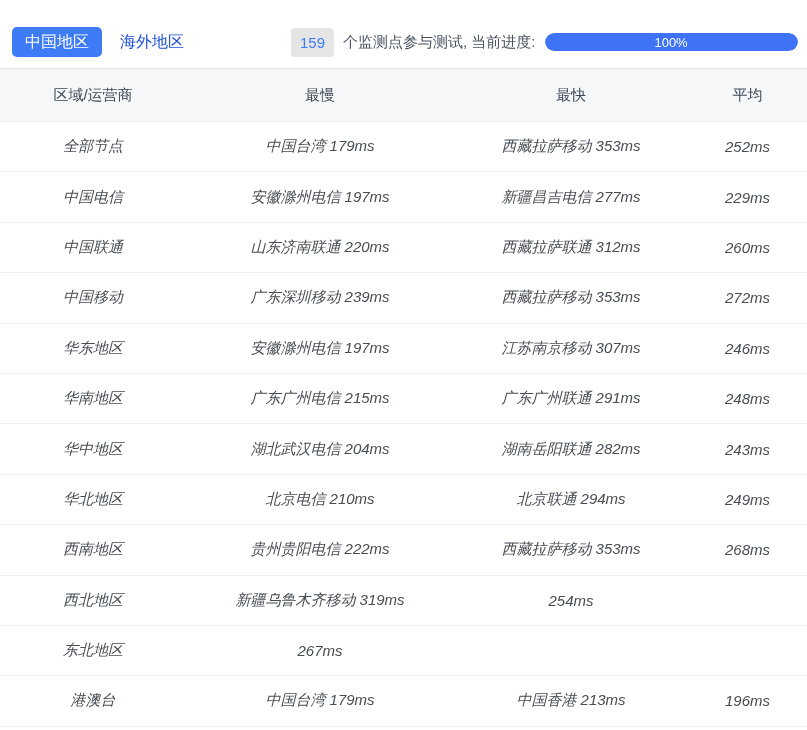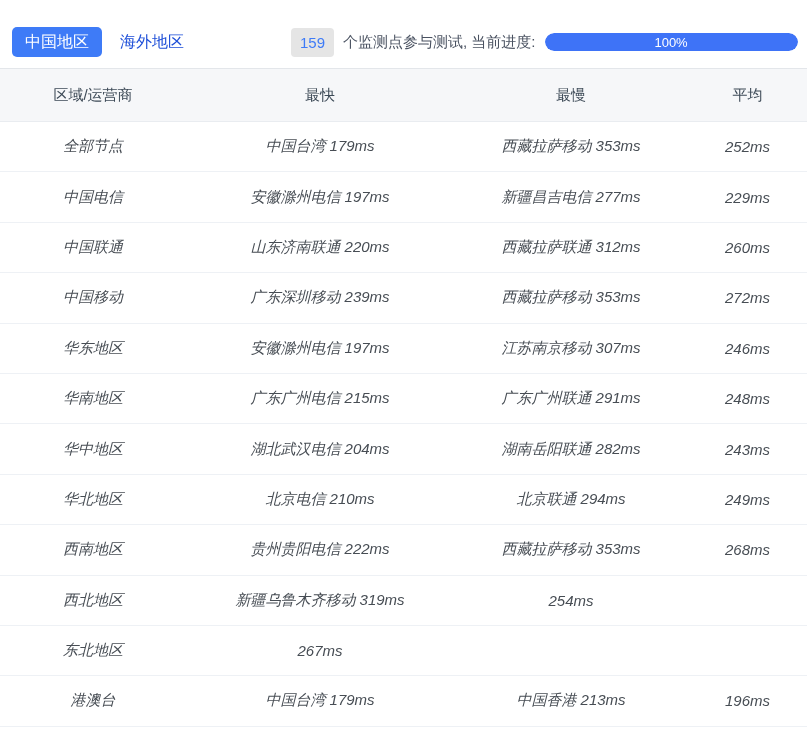--- a/index.html
+++ b/index.html
@@ -121,22 +121,22 @@
   <div class="progressbar">
     <div class="fill" id="progress-fill" style="width: 100%;">
       <span>100%</span>
     </div>
   </div>
 </div>
 
 <div>
   <div class="grid-row thead">
     <div class="cell">区域/运营商</div>
+    <div class="cell">最慢</div>
     <div class="cell">最快</div>
-    <div class="cell">最慢</div>
     <div class="cell">平均</div>
   </div>
   <div id="table-body">
   <div class="grid-row trow">
     <div class="cell">全部节点</div>
     <div class="cell">中国台湾 179ms</div>
     <div class="cell">西藏拉萨移动 353ms</div>
     <div class="cell">252ms</div>
   </div>
 

